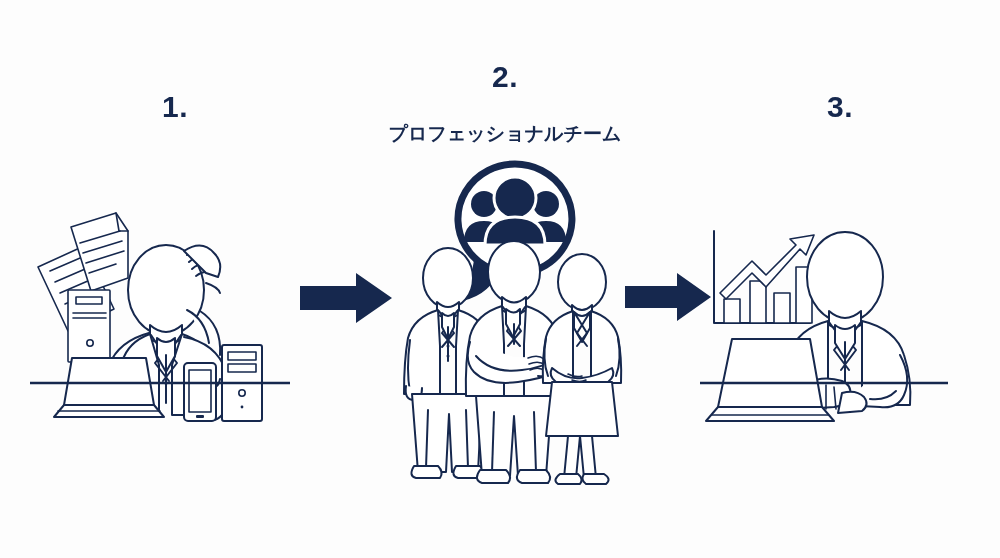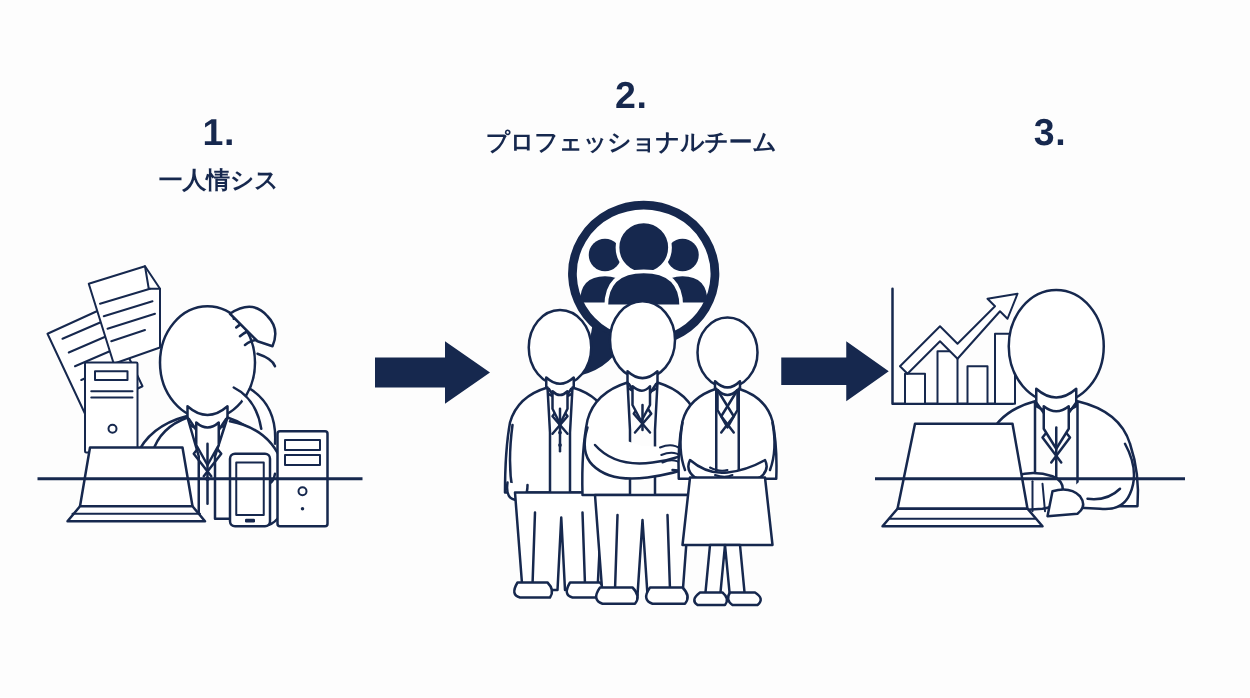--- a/index.html
+++ b/index.html
@@ -32,21 +32,21 @@
     font-size: 30px;
     font-weight: bold;
     line-height: 1.0;
     letter-spacing: 0.5px;
     color: #16284e;
   }
   .step-cap {
     font-size: 19px;
     font-weight: bold;
     line-height: 1.2;
-    margin-top: 12px;
+    margin-top: 31px;
     color: #16284e;
     white-space: nowrap;
   }
 
   #label-1 { left: 55px;  top: 92px;  width: 240px; }
   #label-2 { left: 375px; top: 62px;  width: 260px; }
   #label-3 { left: 720px; top: 92px;  width: 240px; }
 
   
   .art {
@@ -67,21 +67,20 @@
   .solid { fill: #16284e; stroke: none; }
   .ground { stroke: #16284e; stroke-width: 2.4; stroke-linecap: butt; fill: none; }
 </style>
 </head>
 <body>
 
 <div id="stage">
 
   <div class="step-label" id="label-1">
     <div class="step-num">1.</div>
-    <div class="step-cap">一人情シス</div>
   </div>
 
   <div class="step-label" id="label-2">
     <div class="step-num">2.</div>
     <div class="step-cap">プロフェッショナルチーム</div>
   </div>
 
   <div class="step-label" id="label-3">
     <div class="step-num">3.</div>
   </div>

